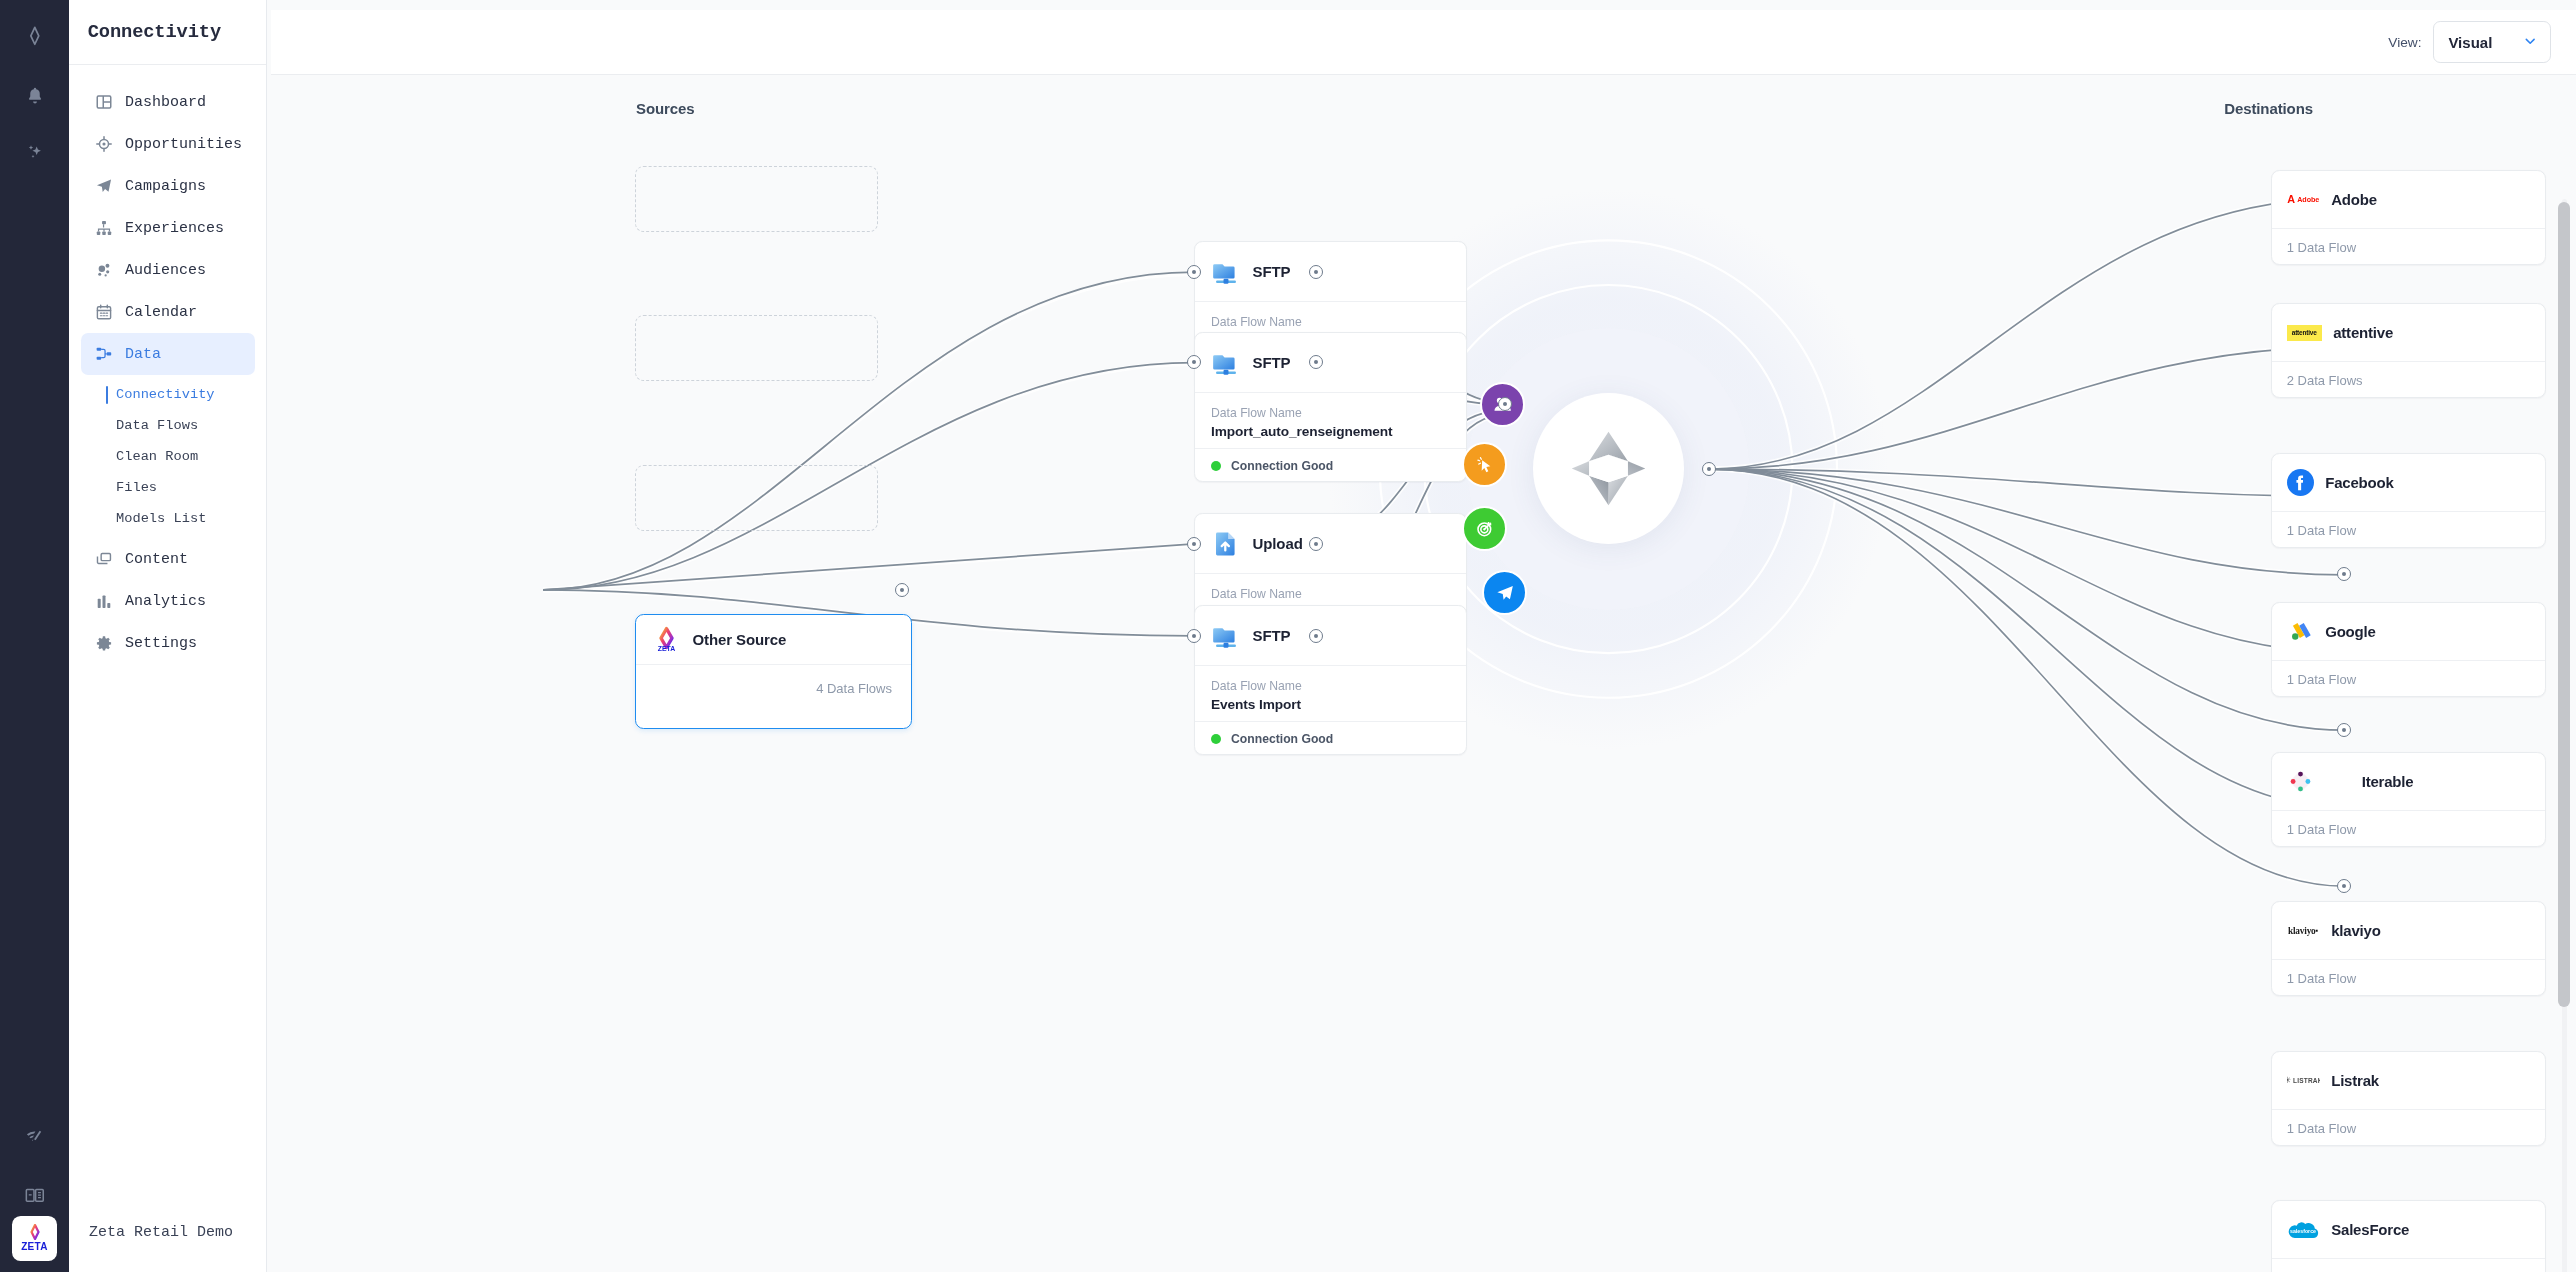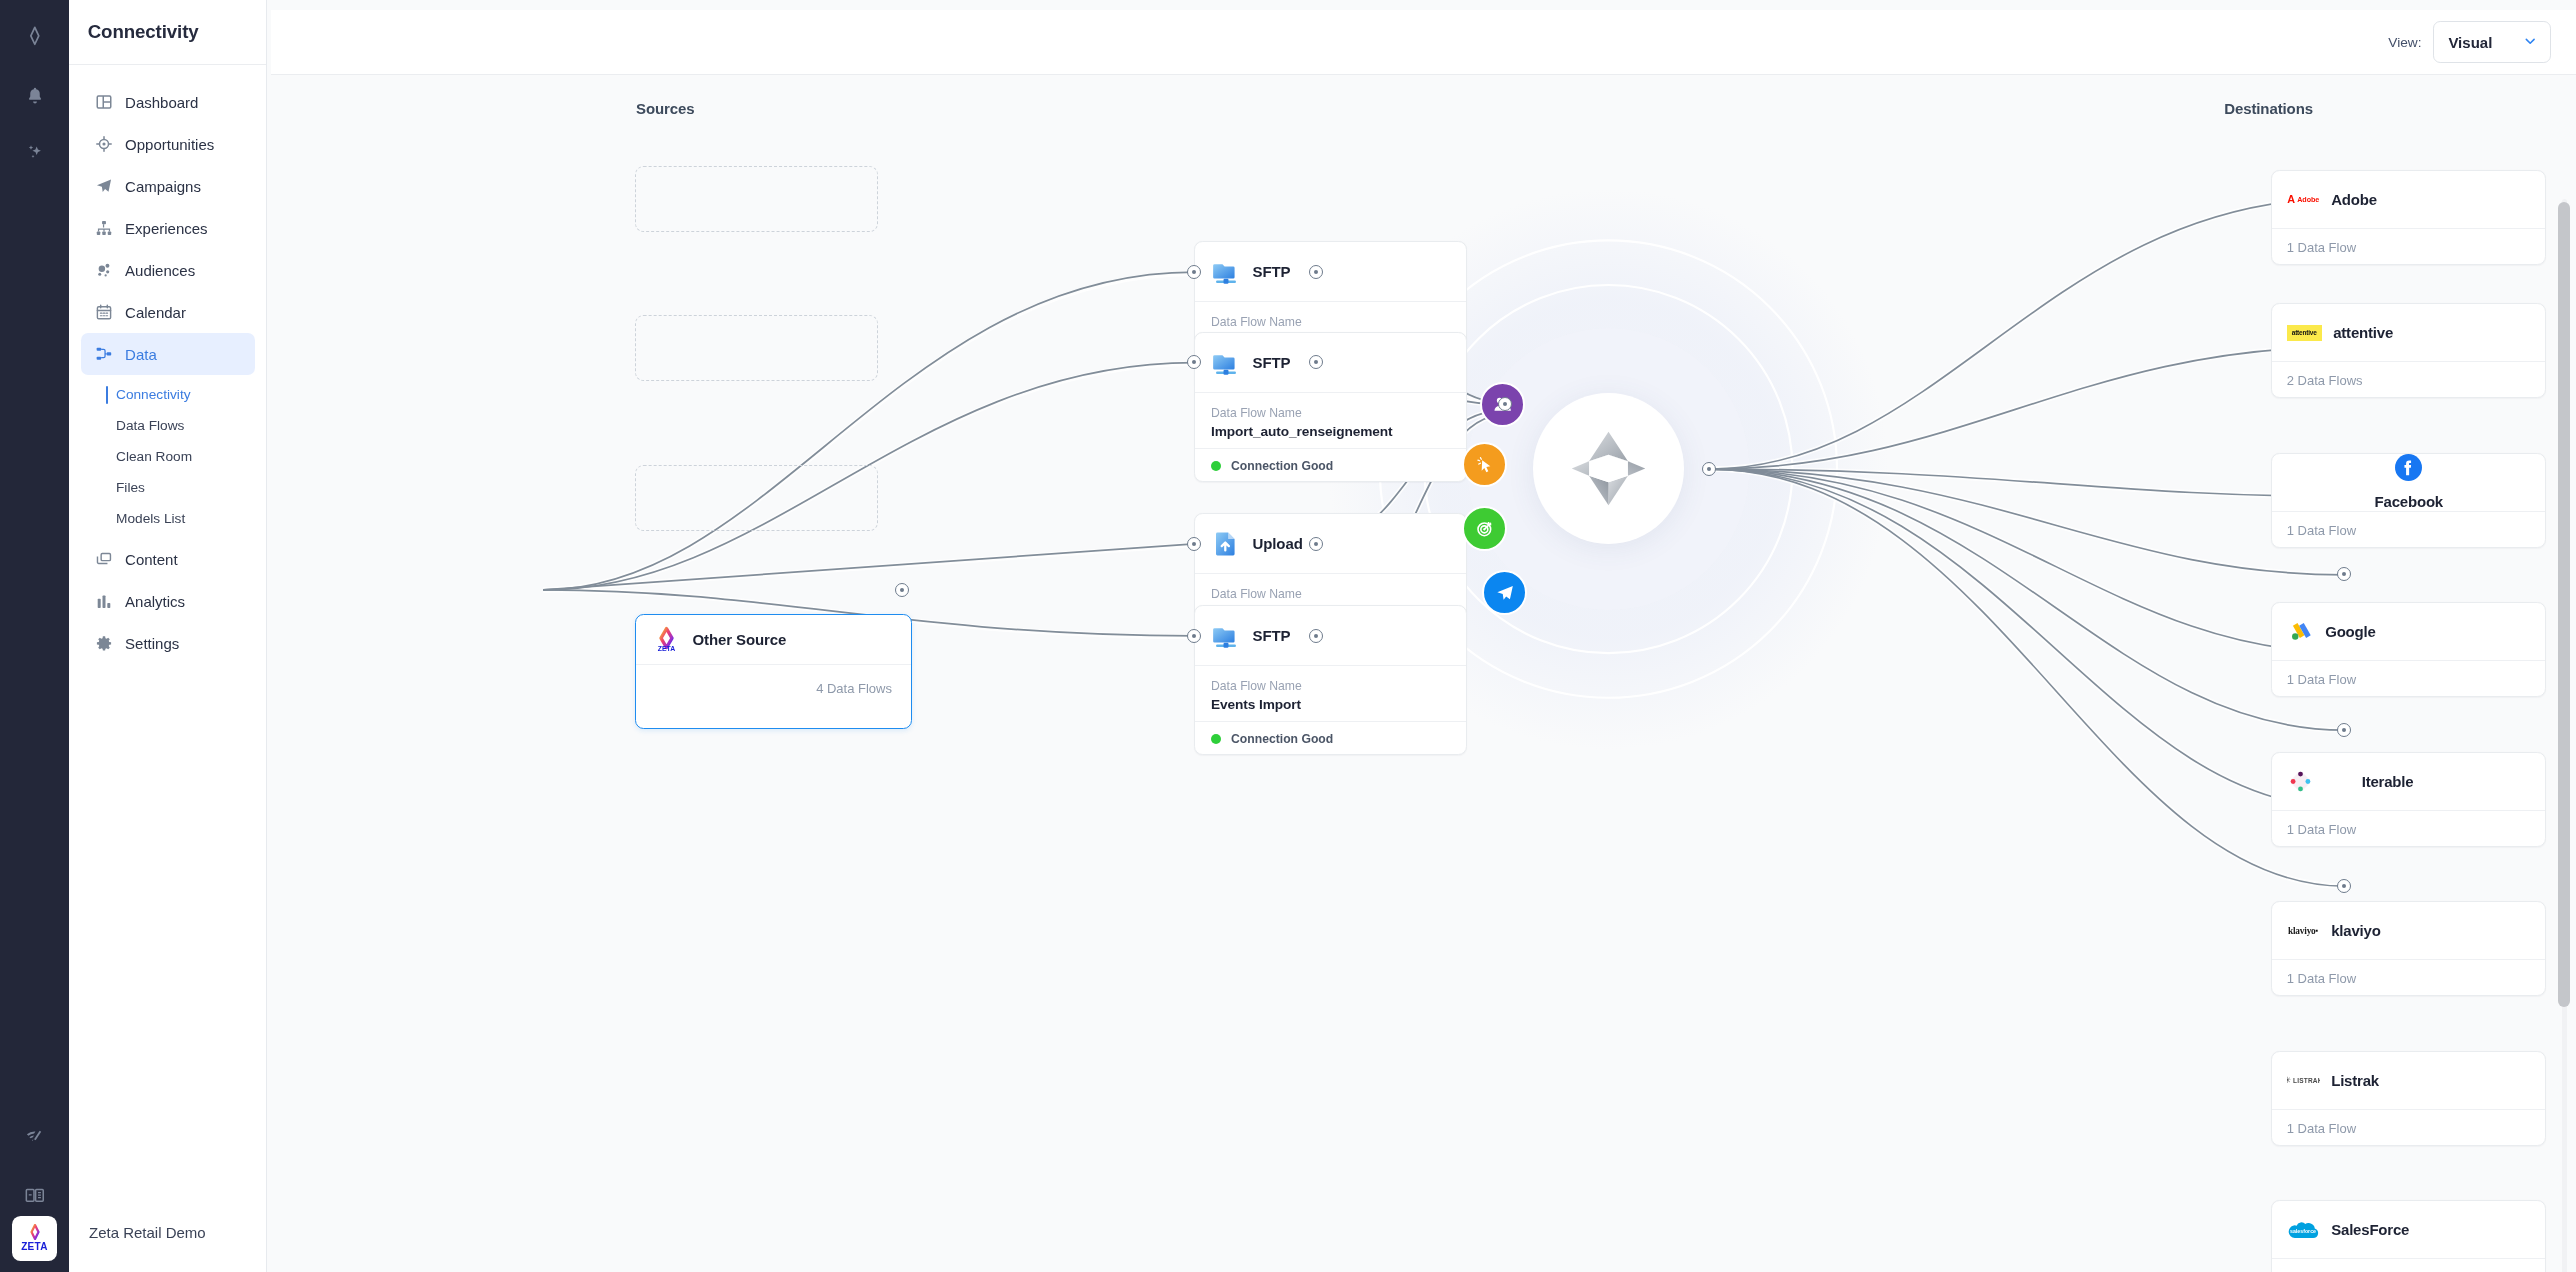--- a/index.html
+++ b/index.html
@@ -35,20 +35,21 @@
   .zeta-badge .ztxt {
     font-size: 10px; font-weight: 800; color:#1a20d8; letter-spacing:0.3px;
     font-family:"Liberation Sans", sans-serif; line-height:1; margin-top:1.4px;
   }
 
   
   .nav {
     width: 198px; flex: 0 0 198px; height: 1272px; background:#fff;
     border-right: 0.7px solid #e7eaee; display:flex; flex-direction:column;
     position: relative;
+    font-family: Liberation Mono, monospace;
   }
   .nav-header {
     height: 65px; display:flex; align-items:center; padding-left: 18.7px;
     border-bottom: 0.7px solid #ebedf0; flex: 0 0 65px;
   }
   .nav-header .brand-title {
     font-size: 18.7px; font-weight: 700; color:#262b3e; letter-spacing:-0.1px;
   }
   .nav-list { padding-top: 16px; flex: 1 1 auto; }
   .nav-item {
@@ -668,21 +669,21 @@
               <span class="attentive-word">attentive</span>
             </span>
             <span class="dtitle">attentive</span>
           </div>
           <div class="dbody" style="height:37px;">
             <span class="subline">2 Data Flows</span>
           </div>
         </div>
 
         <div class="dcard" style="top:323px; height:95px;">
-          <div class="dhead" style="height:58px;flex-direction:column;">
+          <div class="dhead" style="height:58px;">
             <span class="logo">
               <svg width="27" height="27" viewBox="0 0 38 38">
                 <circle cx="19" cy="19" r="19" fill="#1877f2"></circle>
                 <path d="M22.4 19.3h-2.5V30h-4.3V19.3H13.3v-3.7h2.3v-2.3c0-2.6 1.3-4.3 4.4-4.3h2.6v3.7h-1.7c-1.1 0-1.2.4-1.2 1.3v1.6h2.9z" fill="#fff"></path>
               </svg>
             </span>
             <span class="dtitle">Facebook</span>
           </div>
           <div class="dbody" style="height:37px;">
             <span class="subline">1 Data Flow</span>

